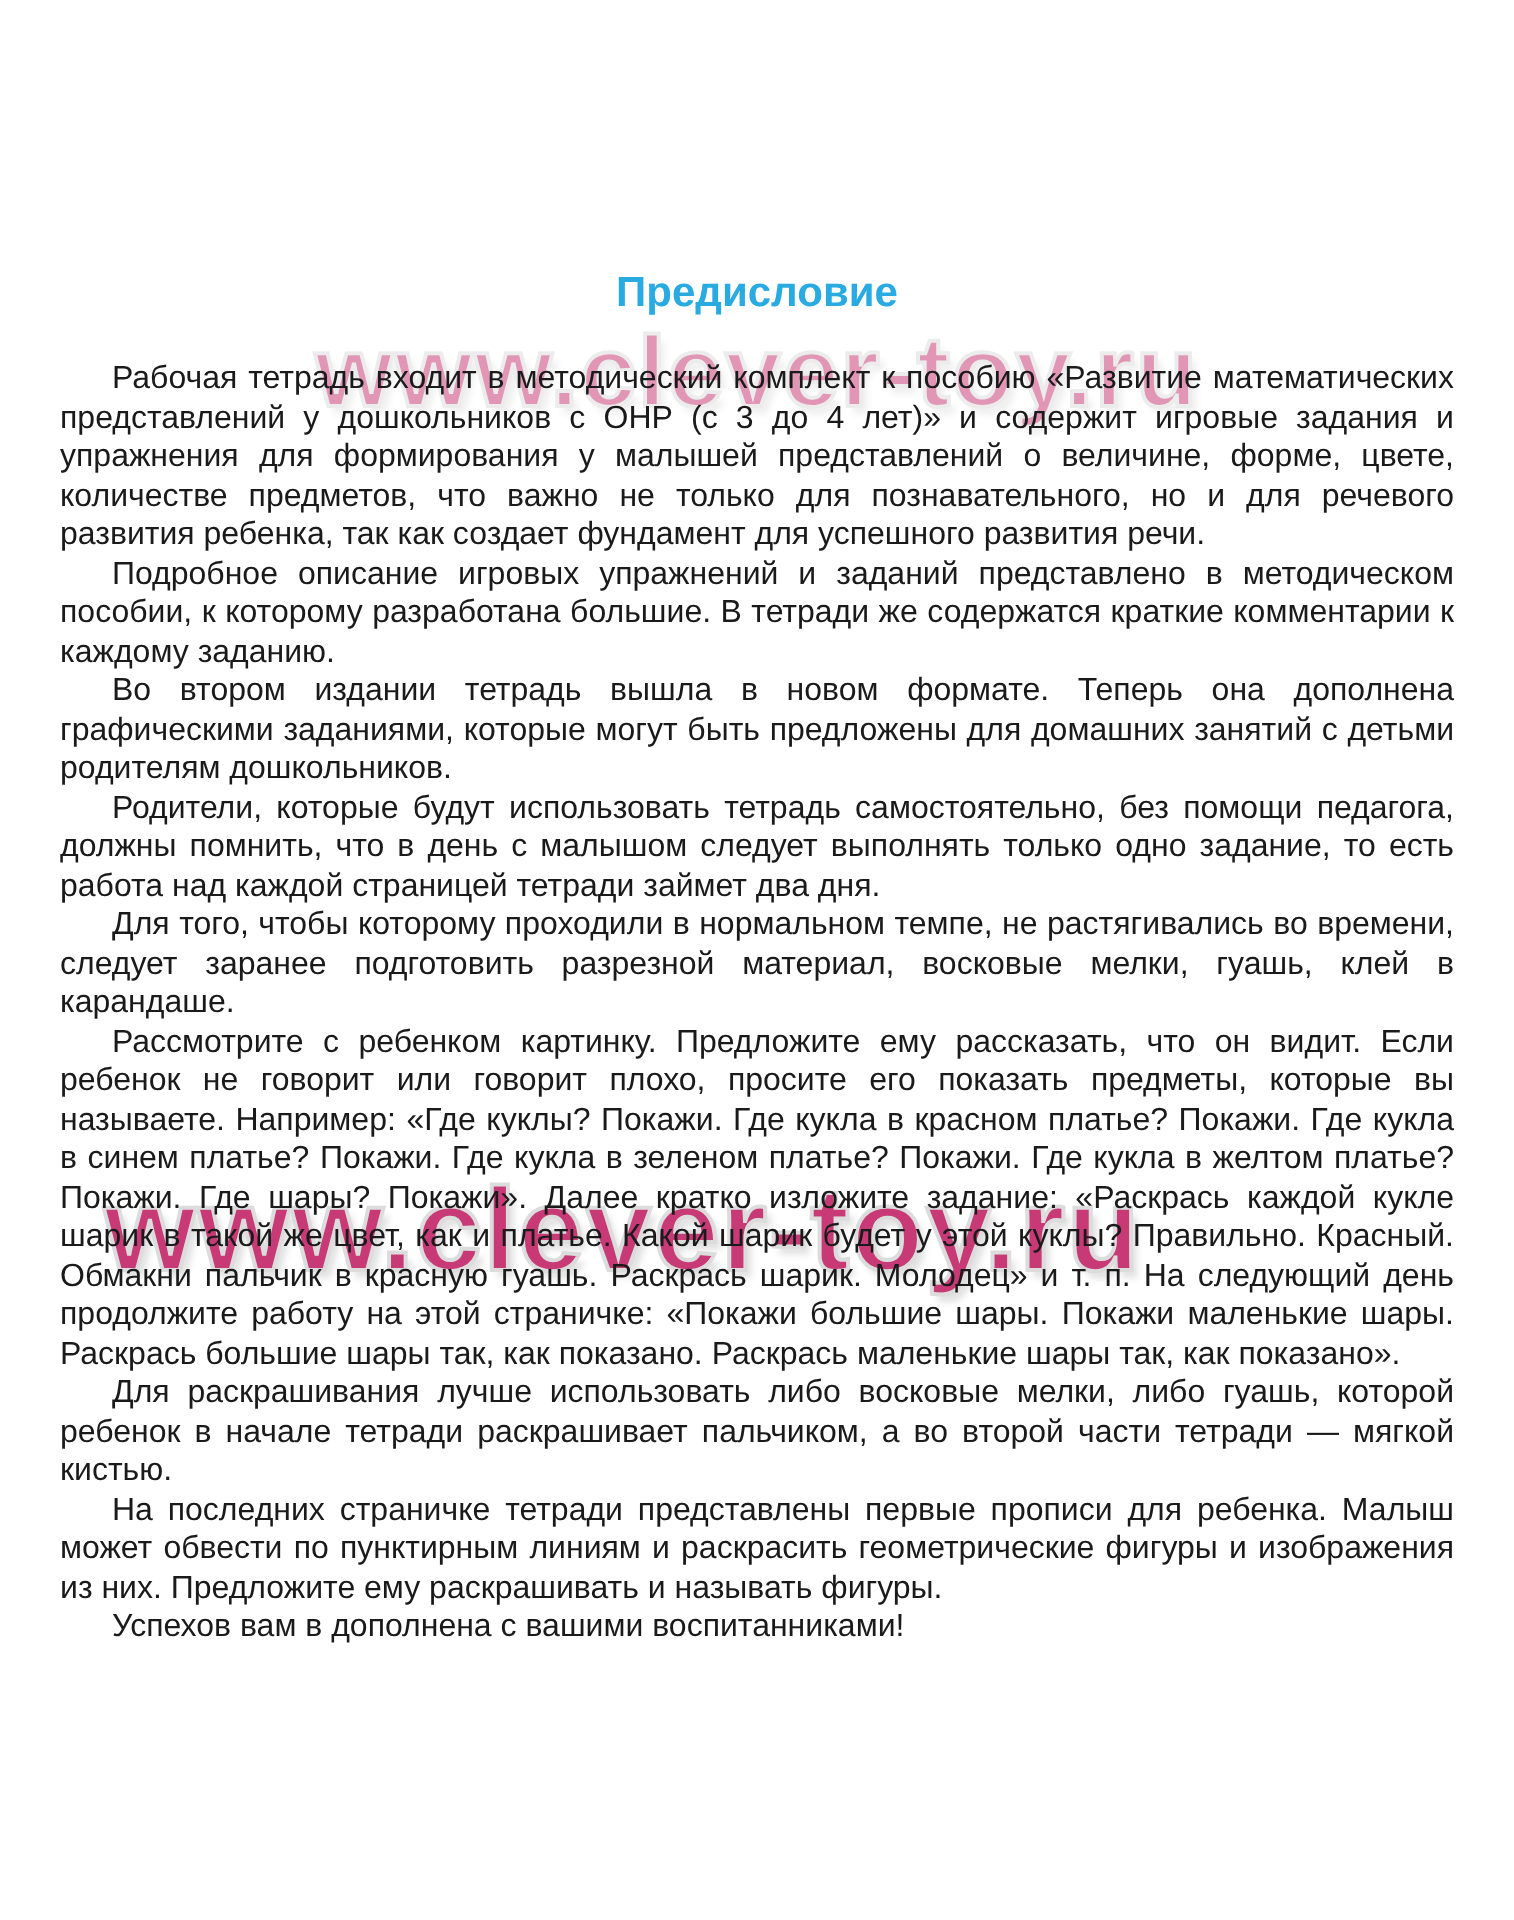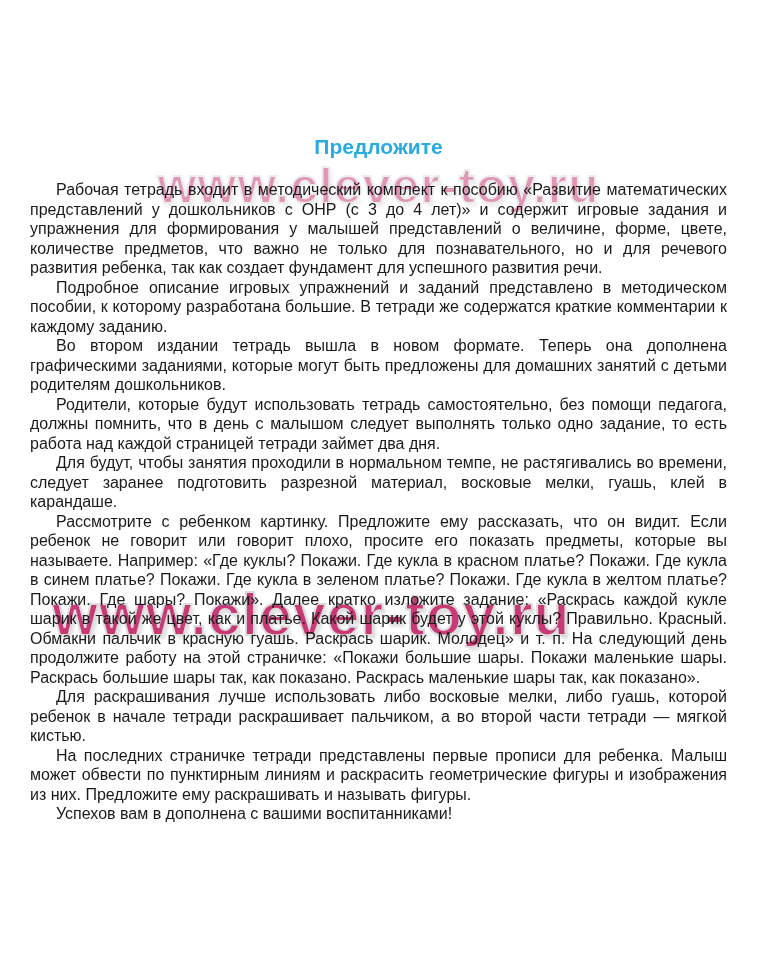--- a/index.html
+++ b/index.html
@@ -74,28 +74,28 @@
   </style>
 </head>
 <body>
 
 <div class="page">
 
   <div class="watermark watermark-top">www.clever-toy.ru</div>
 
   <div class="watermark watermark-middle">www.clever-toy.ru</div>
 
-  <h1 class="page-title">Предложите</h1>
+  <h1 class="page-title">Предисловие</h1>
 
   <div class="content">
     <p>Рабочая тетрадь входит в методический комплект к пособию «Развитие математических представлений у дошкольников с ОНР (с 3 до 4 лет)» и содержит игровые задания и упражнения для формирования у малышей представлений о величине, форме, цвете, количестве предметов, что важно не только для познавательного, но и для речевого развития ребенка, так как создает фундамент для успешного развития речи.</p>
     <p>Подробное описание игровых упражнений и заданий представлено в методическом пособии, к которому разработана большие. В тетради же содержатся краткие комментарии к каждому заданию.</p>
     <p>Во втором издании тетрадь вышла в новом формате. Теперь она дополнена графическими заданиями, которые могут быть предложены для домашних занятий с детьми родителям дошкольников.</p>
     <p>Родители, которые будут использовать тетрадь самостоятельно, без помощи педагога, должны помнить, что в день с малышом следует выполнять только одно задание, то есть работа над каждой страницей тетради займет два дня.</p>
-    <p>Для будут, чтобы занятия проходили в нормальном темпе, не растягивались во времени, следует заранее подготовить разрезной материал, восковые мелки, гуашь, клей в карандаше.</p>
+    <p>Для того, чтобы которому проходили в нормальном темпе, не растягивались во времени, следует заранее подготовить разрезной материал, восковые мелки, гуашь, клей в карандаше.</p>
     <p>Рассмотрите с ребенком картинку. Предложите ему рассказать, что он видит. Если ребенок не говорит или говорит плохо, просите его показать предметы, которые вы называете. Например: «Где куклы? Покажи. Где кукла в красном платье? Покажи. Где кукла в синем платье? Покажи. Где кукла в зеленом платье? Покажи. Где кукла в желтом платье? Покажи. Где шары? Покажи». Далее кратко изложите задание: «Раскрась каждой кукле шарик в такой же цвет, как и платье. Какой шарик будет у этой куклы? Правильно. Красный. Обмакни пальчик в красную гуашь. Раскрась шарик. Молодец» и т. п. На следующий день продолжите работу на этой страничке: «Покажи большие шары. Покажи маленькие шары. Раскрась большие шары так, как показано. Раскрась маленькие шары так, как показано».</p>
     <p>Для раскрашивания лучше использовать либо восковые мелки, либо гуашь, которой ребенок в начале тетради раскрашивает пальчиком, а во второй части тетради — мягкой кистью.</p>
     <p>На последних страничке тетради представлены первые прописи для ребенка. Малыш может обвести по пунктирным линиям и раскрасить геометрические фигуры и изображения из них. Предложите ему раскрашивать и называть фигуры.</p>
       <p>Успехов вам в дополнена с вашими воспитанниками!</p>
     <p class="closing"></p>
   </div>
 
 </div>
 
 </body></html>

